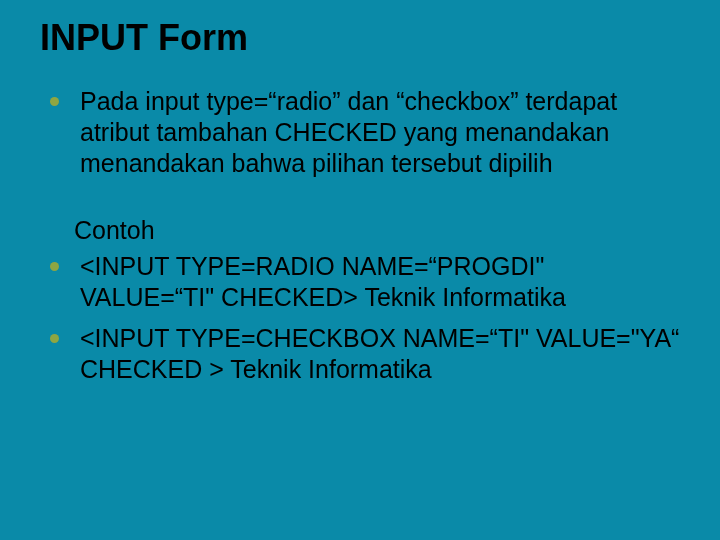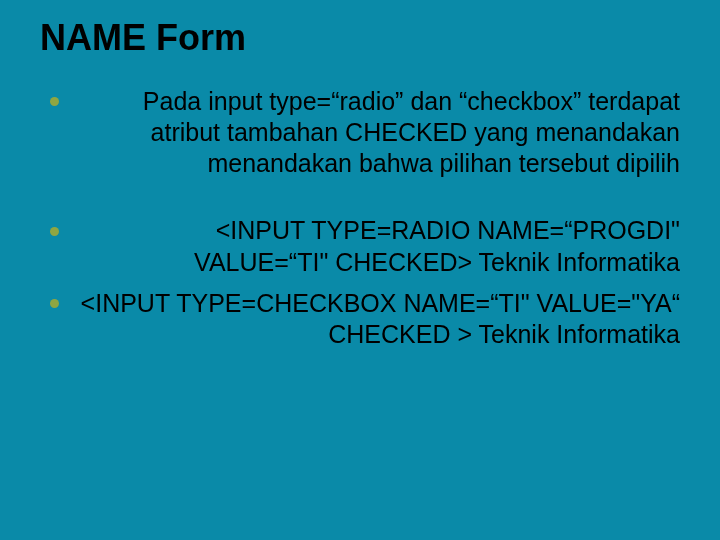--- a/index.html
+++ b/index.html
@@ -30,21 +30,20 @@
   }
   ul.bullets {
     list-style: none;
     margin: 0 0 36px 0;
     padding: 0 0 0 34px;
   }
   ul.bullets li {
     position: relative;
     margin: 0 0 10px 0;
     padding-left: 6px;
-    text-align: right;
   }
   ul.bullets li::before {
     content: "";
     position: absolute;
     left: -24px;
     top: 0.45em;
     width: 9px;
     height: 9px;
     background: #8fa642;
     border-radius: 50%;
@@ -53,31 +52,32 @@
     padding-left: 34px;
     margin: 0 0 4px 0;
   }
 </style>
 </head>
 <body>
 
 <div class="slide">
 
   <h1 class="title">
-    <span>NAME Form</span><br>
+    <span>INPUT Form</span><br>
   </h1>
 
   <div class="body">
 
     <ul class="bullets">
       <li>
         <span>Pada input type=“radio” dan “checkbox” terdapat atribut tambahan CHECKED yang menandakan menandakan bahwa pilihan tersebut dipilih</span>
       </li>
     </ul>
 
+    <div class="subhead">Contoh</div>
 
     <ul class="bullets">
       <li>
         <span>&lt;INPUT TYPE=RADIO NAME=“PROGDI" VALUE=“TI" CHECKED&gt; Teknik Informatika</span>
       </li>
       <li>
         <span>&lt;INPUT TYPE=CHECKBOX NAME=“TI" VALUE="YA“ CHECKED &gt; Teknik Informatika</span>
       </li>
     </ul>
 

